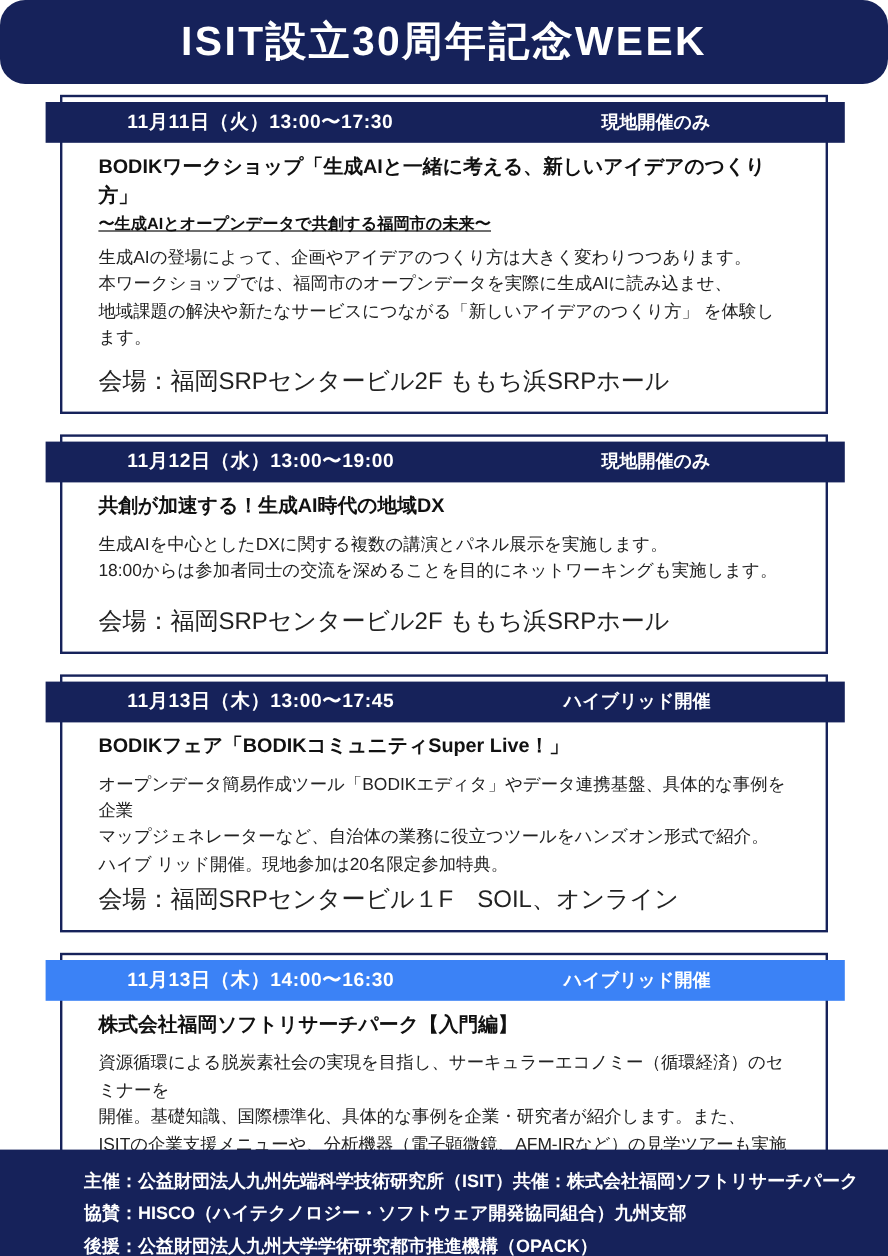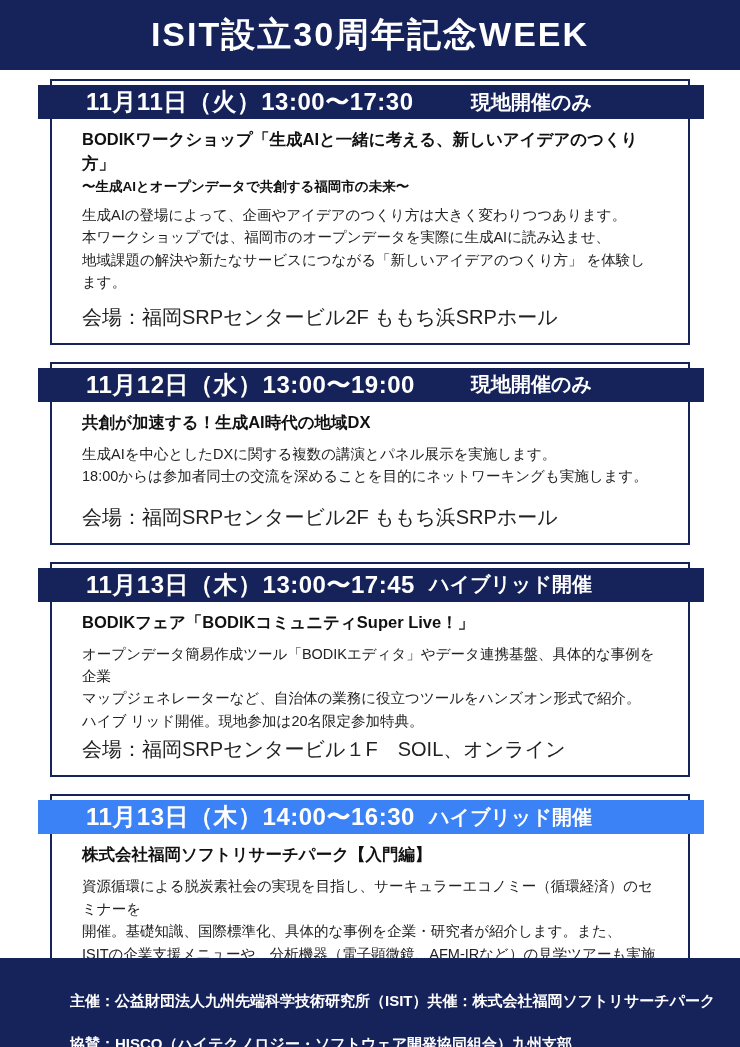--- a/index.html
+++ b/index.html
@@ -14,20 +14,21 @@
     overflow: hidden;
     box-sizing: border-box;
   }
   
   .top-banner {
     height: 70px;
     background: #16225a;
     display: flex;
     align-items: center;
     justify-content: center;
+    border-radius: 21px;
   }
   .top-banner h1 {
     margin: 0;
     color: #ffffff;
     font-size: 34px;
     font-weight: bold;
     letter-spacing: 2px;
   }
   
   .events { padding: 9px 0 0 0; }
@@ -43,35 +44,36 @@
     margin: 4px -16px 0 -14px;   
     height: 34px;
     background: #16225a;         
     display: flex;
     align-items: center;
     justify-content: space-between;
     padding: 0 112px 0 48px;
     color: #ffffff;
     font-weight: bold;
   }
-  .event-bar .date { font-size: 24px; letter-spacing: 0.5px; white-space: nowrap; }
-  .event-bar .mode { font-size: 20px; white-space: nowrap; }
+  .event-bar .date { font-size: 16px; letter-spacing: 0.5px; white-space: nowrap; margin-left: 20px; }
+  .event-bar .mode { font-size: 15px; white-space: nowrap; }
   .event-body { padding: 9px 28px 12px 30px; border-radius: 15px; }
   .event-title {
     font-size: 16.5px;
     font-weight: bold;
     color: #111;
     line-height: 1.45;
     white-space: pre-line;
   }
   .event-subtitle {
     font-size: 13.5px;
     font-weight: bold;
     color: #111;
     margin-top: 2px;
+    text-decoration: underline;
   }
   .event-desc {
     margin-top: 8px;
     font-size: 14.5px;
     line-height: 1.55;
     color: #222;
     white-space: pre-line;
   }
   .event-venue {
     margin-top: 10px;
@@ -90,21 +92,21 @@
     left: 0; right: 0; bottom: 0;
     height: 89px;
     background: #16225a;
     color: #ffffff;
     box-sizing: border-box;
     padding: 13px 0 0 70px;
     font-size: 15px;
     font-weight: 600;
     line-height: 27px;
   }
-  .footer .line { display: flex; white-space: nowrap; margin-top: 16px; }
+  .footer .line { display: flex; white-space: nowrap; }
 </style>
 </head>
 <body>
 
 <div class="poster">
 
   <div class="top-banner">
     <h1>ISIT設立30周年記念WEEK</h1>
   </div>
 

